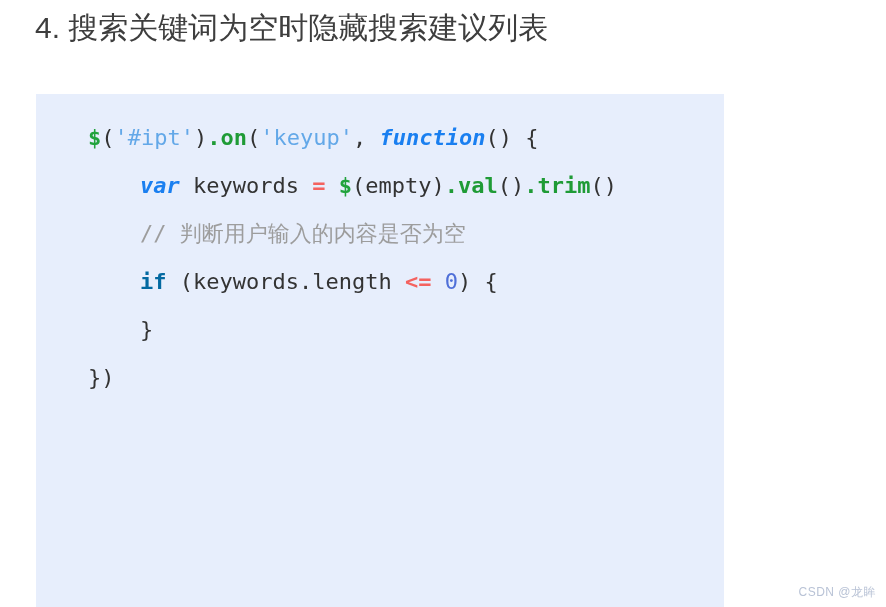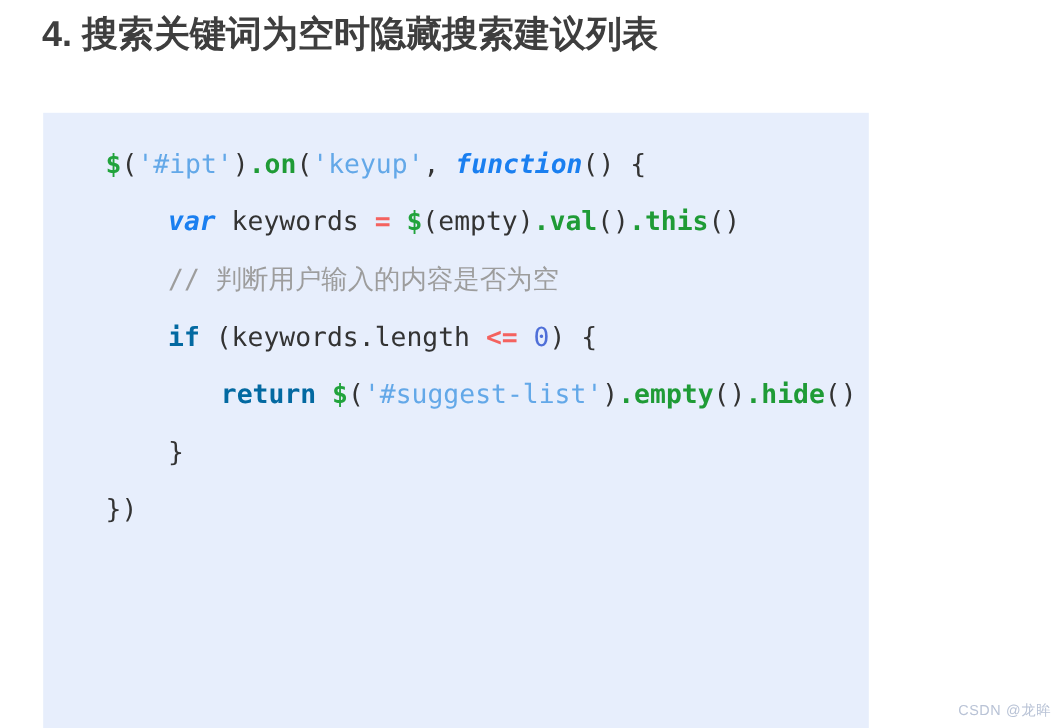--- a/index.html
+++ b/index.html
@@ -14,21 +14,21 @@
     overflow: hidden;
     position: relative;
   }
 
   #page-title {
     position: absolute;
     left: 35px;
     top: 8px;
     font-family: "Liberation Sans", sans-serif;
     font-size: 30px;
-    font-weight: bold;
+    font-weight: normal;
     color: #3e3e3e;
     letter-spacing: 0px;
     white-space: nowrap;
   }
 
   #code-block {
     position: absolute;
     left: 36px;
     top: 94px;
     width: 688px;
@@ -79,21 +79,20 @@
     letter-spacing: 0.5px;
   }
 </style>
 </head>
 <body>
 
 <div id="page-title">4. 搜索关键词为空时隐藏搜索建议列表</div>
 
 <div id="code-block">
     <div class="code-line ind-0"><span class="tok-dollar">$</span><span class="tok-punct">(</span><span class="tok-string">'#ipt'</span><span class="tok-punct">)</span><span class="tok-method">.on</span><span class="tok-punct">(</span><span class="tok-string">'keyup'</span><span class="tok-punct">, </span><span class="tok-kw-blue">function</span><span class="tok-punct">() {</span></div>
-    <div class="code-line ind-1"><span class="tok-kw-blue">var</span><span class="tok-plain"> keywords </span><span class="tok-op-red">=</span><span class="tok-plain"> </span><span class="tok-dollar">$</span><span class="tok-punct">(empty)</span><span class="tok-method">.val</span><span class="tok-punct">()</span><span class="tok-method">.this</span><span class="tok-punct">()</span></div>
+    <div class="code-line ind-1"><span class="tok-kw-blue">var</span><span class="tok-plain"> keywords </span><span class="tok-op-red">=</span><span class="tok-plain"> </span><span class="tok-dollar">$</span><span class="tok-punct">(empty)</span><span class="tok-method">.val</span><span class="tok-punct">()</span><span class="tok-method">.trim</span><span class="tok-punct">()</span></div>
     <div class="code-line ind-1"><span class="tok-comment">// 判断用户输入的内容是否为空</span></div>
     <div class="code-line ind-1"><span class="tok-kw-red">if</span><span class="tok-plain"> (keywords.length </span><span class="tok-op-red">&lt;=</span><span class="tok-plain"> </span><span class="tok-num">0</span><span class="tok-punct">) {</span></div>
-    <div class="code-line ind-2"><span class="tok-kw-red">return</span><span class="tok-plain"> </span><span class="tok-dollar">$</span><span class="tok-punct">(</span><span class="tok-string">'#suggest-list'</span><span class="tok-punct">)</span><span class="tok-method">.empty</span><span class="tok-punct">()</span><span class="tok-method">.hide</span><span class="tok-punct">()</span></div>
     <div class="code-line ind-1"><span class="tok-punct">}</span></div>
     <div class="code-line ind-0"><span class="tok-punct">})</span></div>
   </div>
 
 <div id="watermark">CSDN @龙眸</div>
 
 </body></html>

